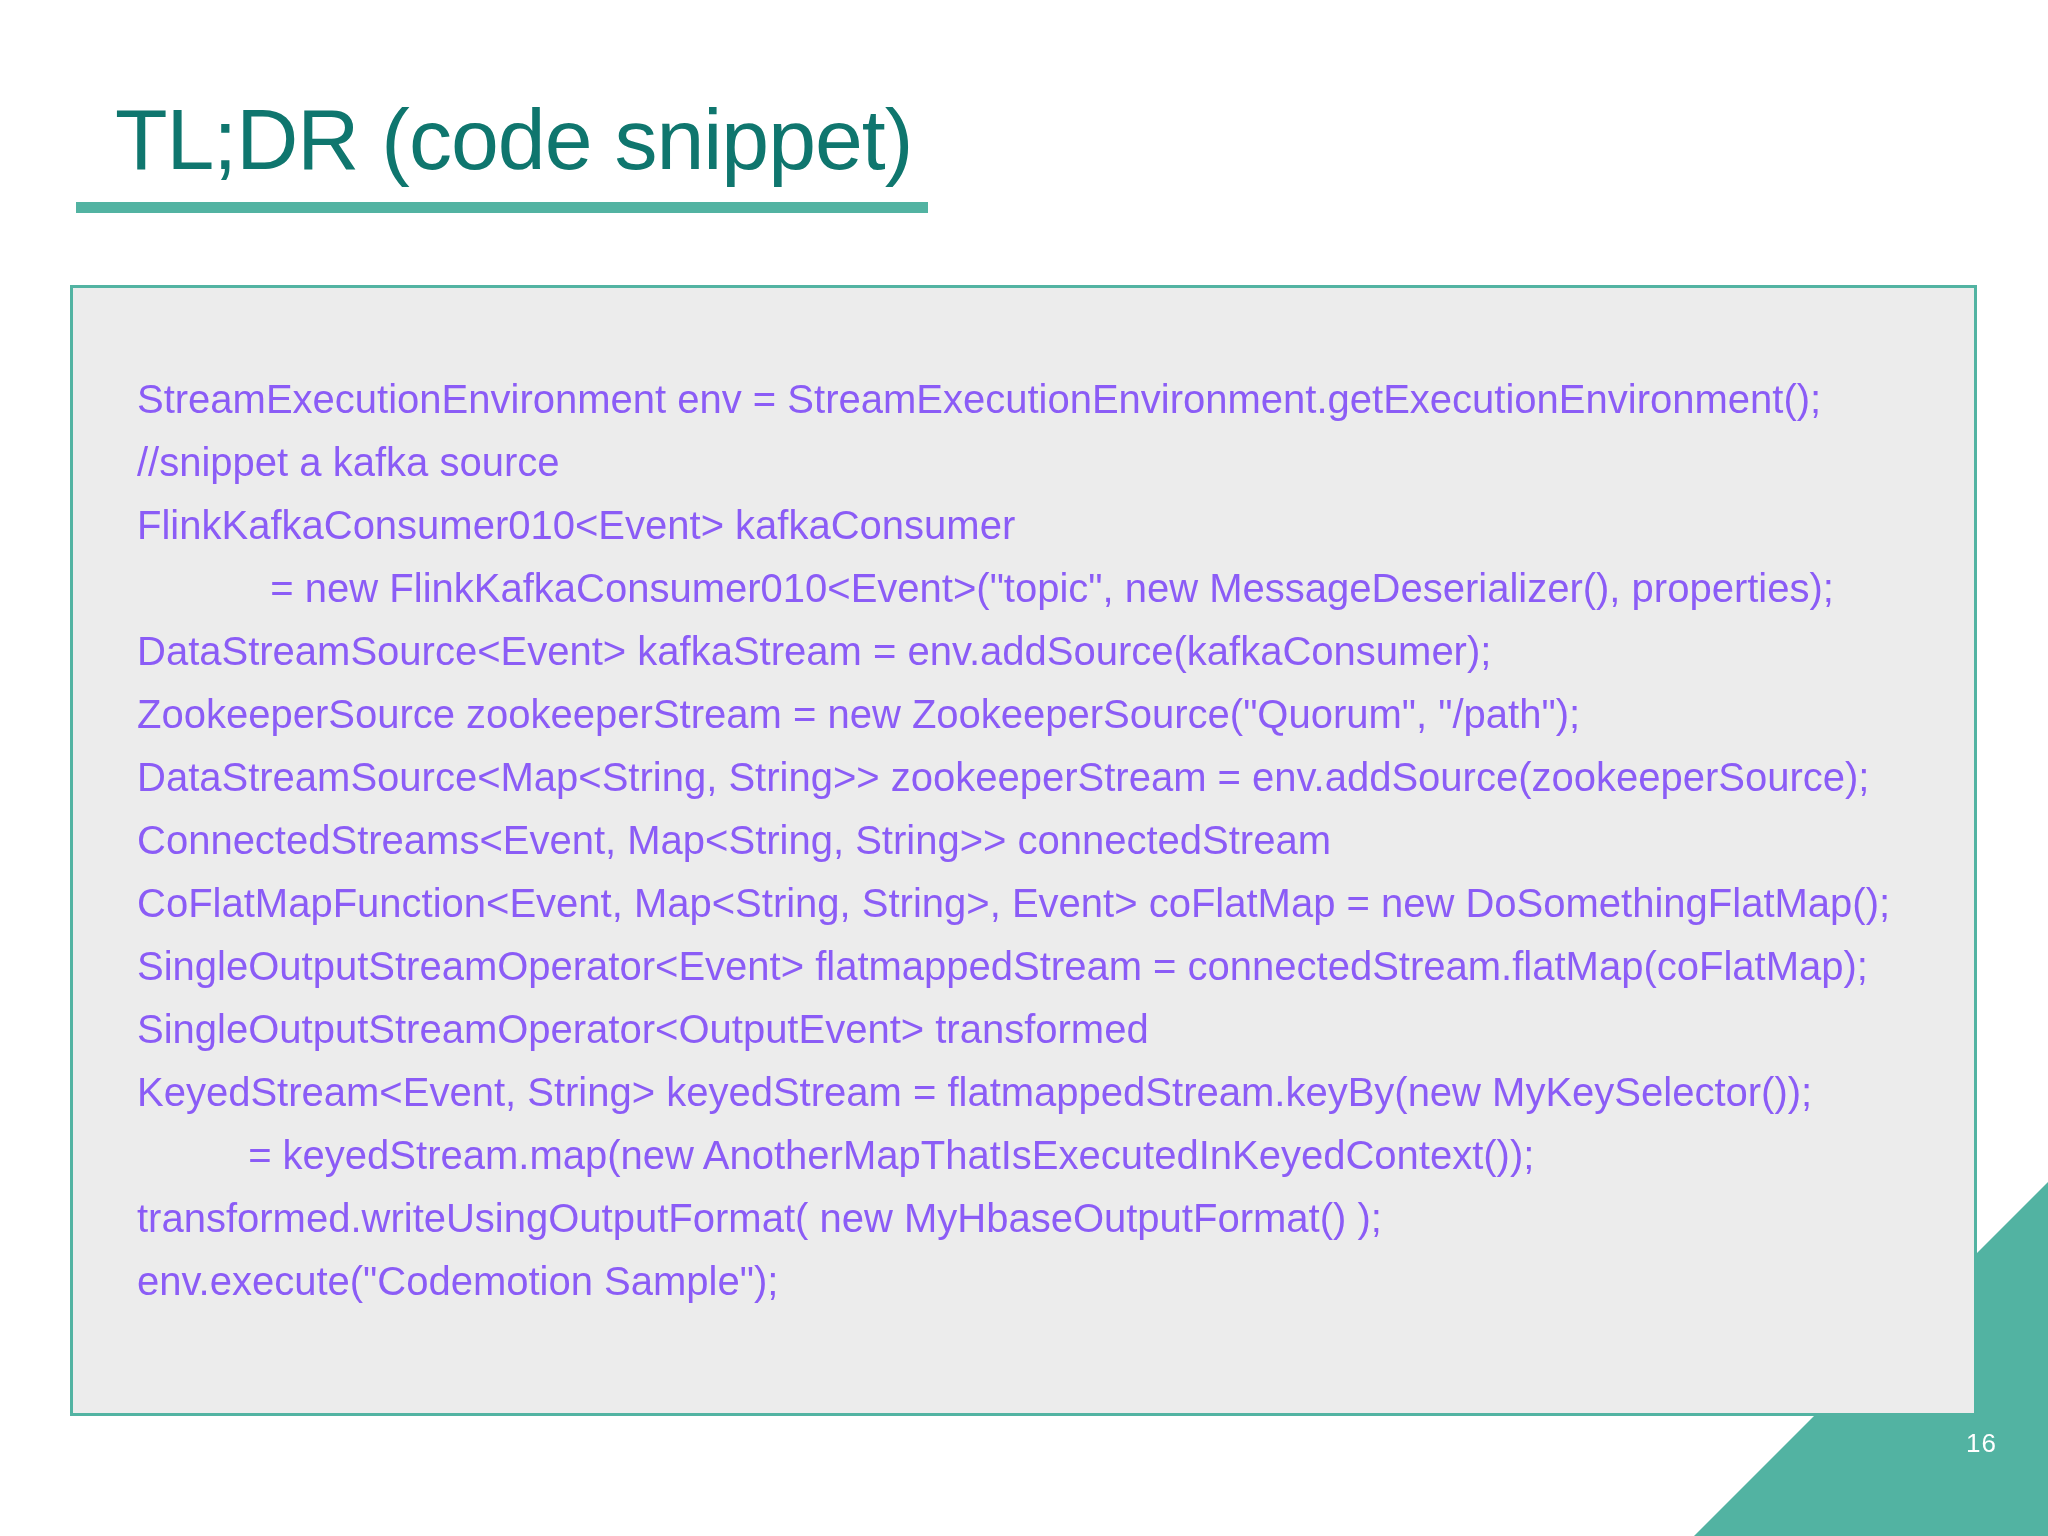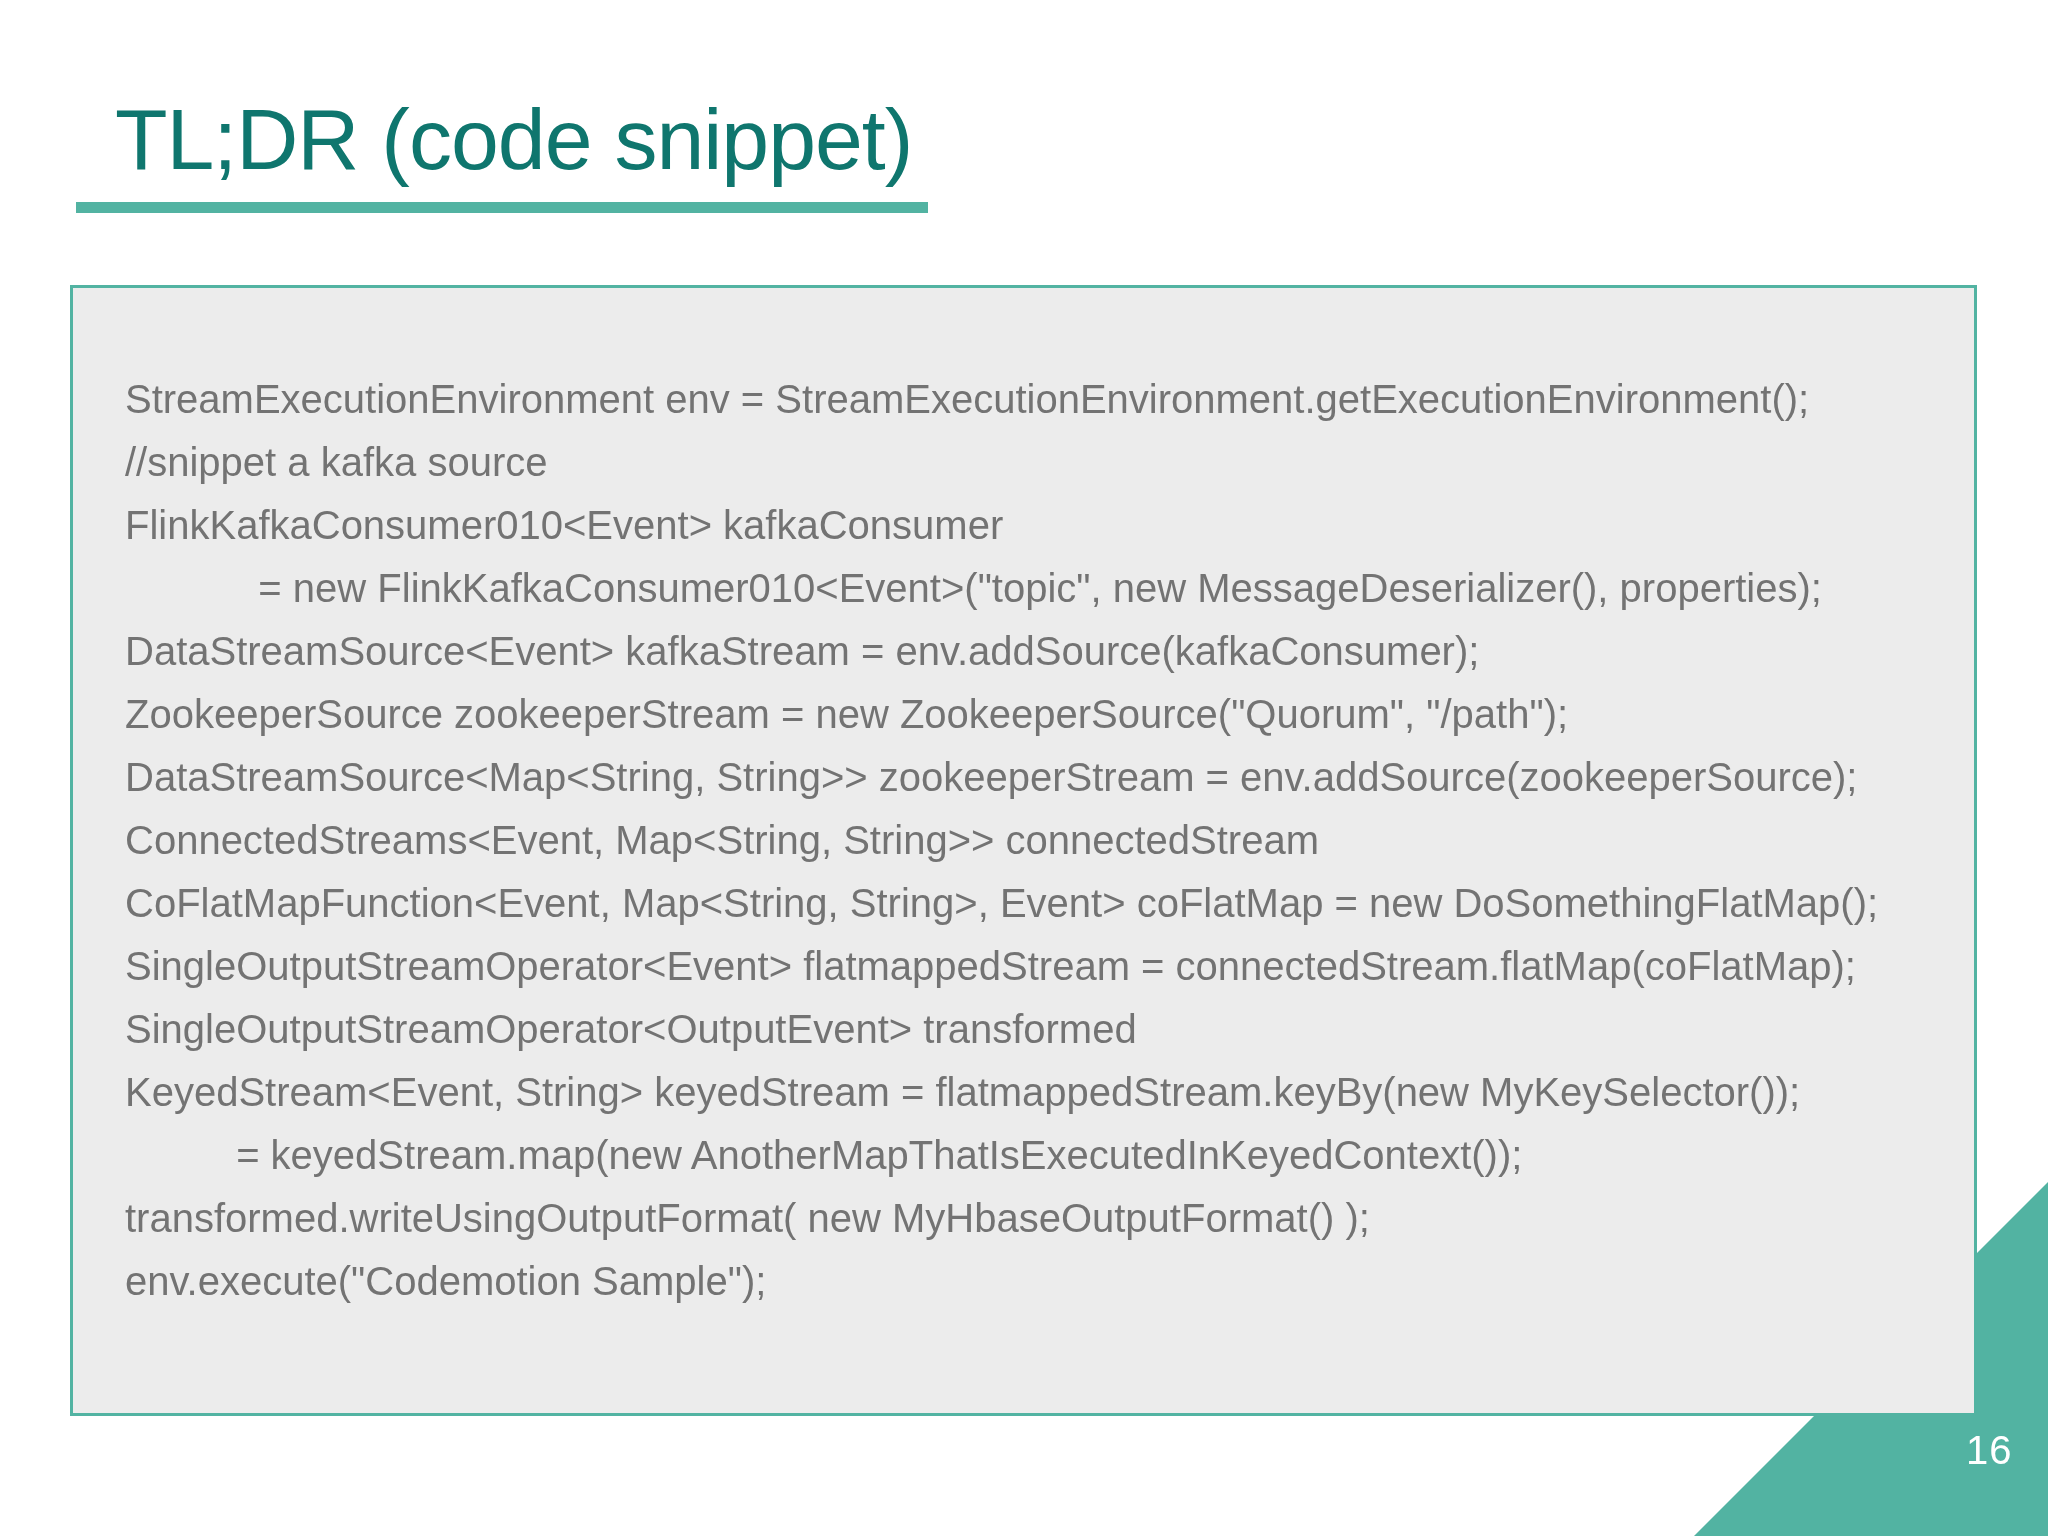--- a/index.html
+++ b/index.html
@@ -25,21 +25,21 @@
     height: 354px;
     background: #52b3a2;
     clip-path: polygon(100% 0, 100% 100%, 0 100%);
     z-index: 1;
   }
   .page-number {
     position: absolute;
     left: 1966px;
     top: 1428px;
     color: #ffffff;
-    font-size: 40px;
+    font-size: 26px;
     font-weight: 400;
     letter-spacing: 1px;
     z-index: 2;
     text-align: center;
   }
   .slide-title {
     position: absolute;
     left: 115px;
     top: 92px;
     color: #0f766e;
@@ -69,22 +69,23 @@
     border: 3px solid #52b3a2;
     box-sizing: border-box;
     z-index: 4;
     padding: 80px 20px 0 52px;
     overflow: hidden;
   }
   .code-line {
     font-family: "Liberation Sans", sans-serif;
     font-size: 40px;
     line-height: 63px;
-    color: #737373;
+    color: #8b5cf6;
     white-space: pre;
+    margin-left: 12px;
   }
 </style>
 </head>
 <body>
 
 <div class="slide">
 
   <div class="corner-triangle"></div>
 
   <div class="page-number">16</div>

